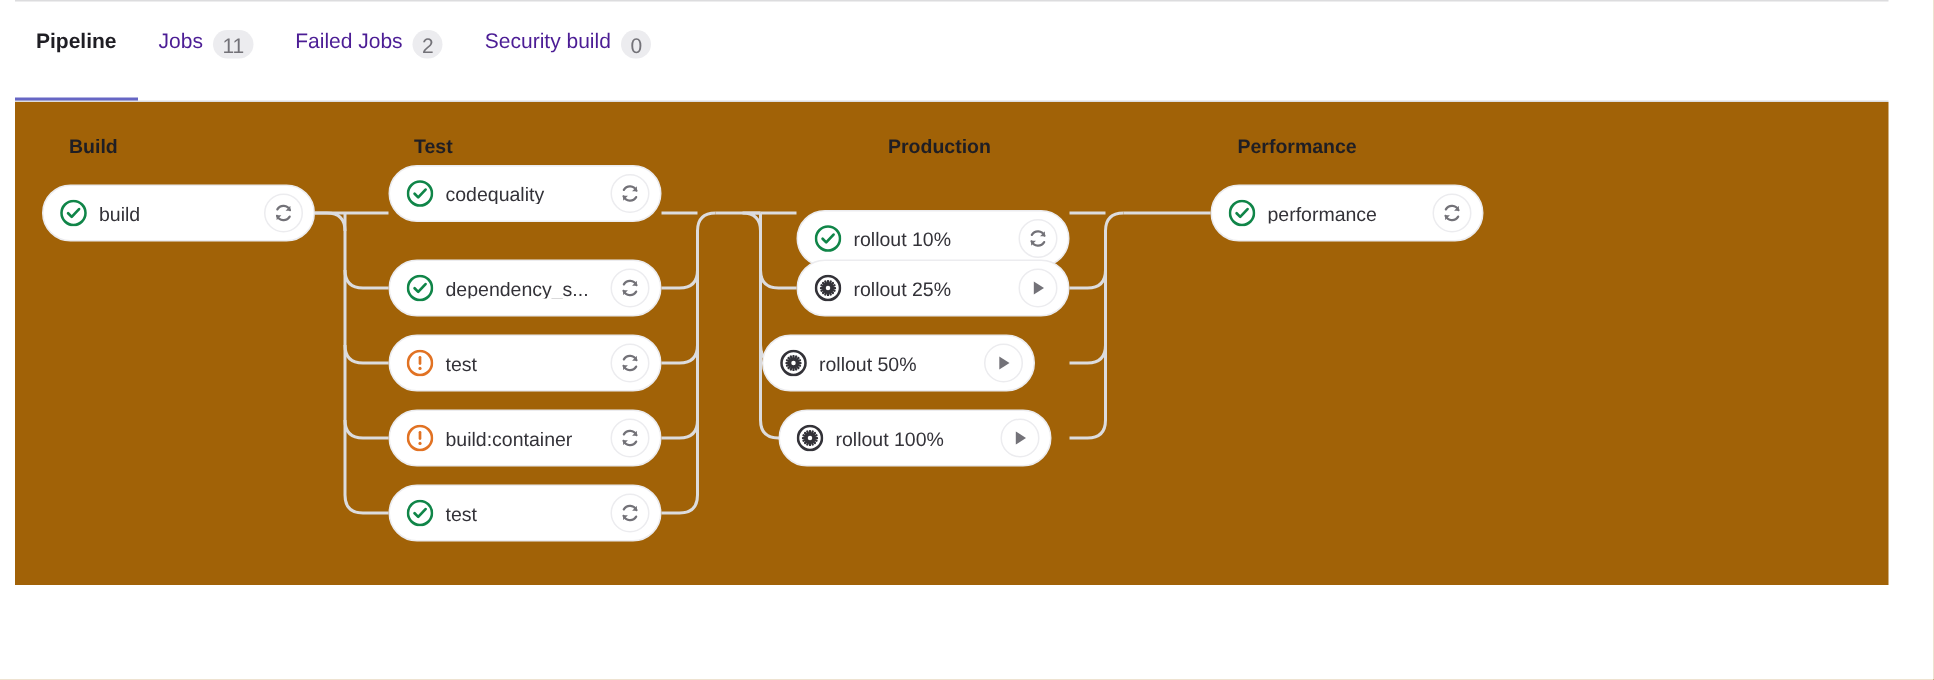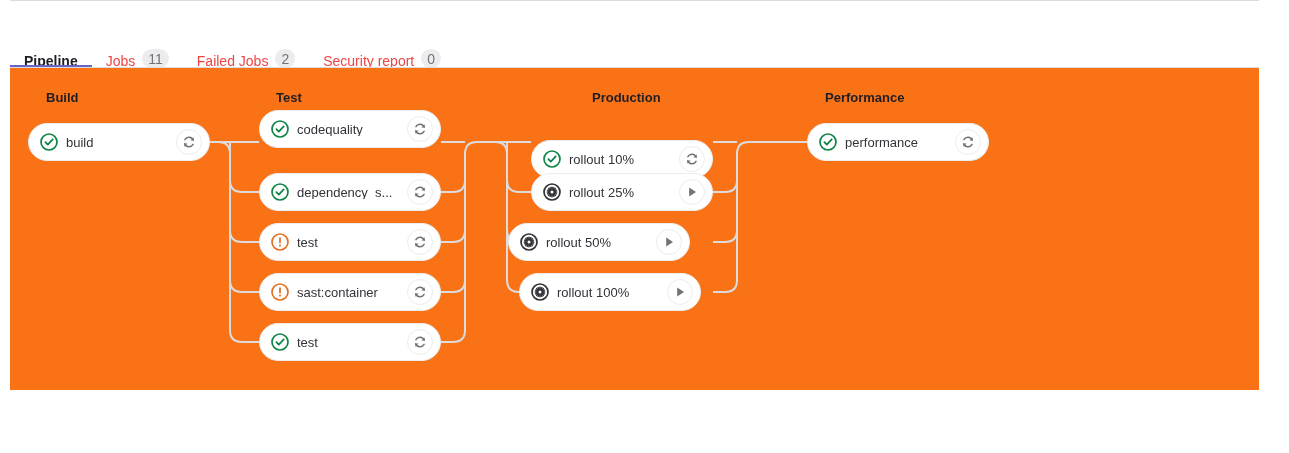--- a/index.html
+++ b/index.html
@@ -47,30 +47,30 @@
     position: absolute;
     left: 10px;
     top: 0px;
     display: flex;
     align-items: center;
     height: 48px;
   }
   .tab {
     position: relative;
     display: flex;
-    align-items: flex-end;
+    align-items: flex-start;
     gap: 7px;
     padding: 0 14px;
     height: 48px;
     box-sizing: border-box;
     cursor: pointer;
   }
   .tab-label {
     font-size: 14px;
-    color: #ef4444;
+    color: #4c1d95;
     line-height: 1;
   }
   .tab.active .tab-label {
     color: #1f1e24;
     font-weight: bold;
   }
   .tab.active .tab-underline {
     position: absolute;
     left: 0;
     right: 0;
@@ -93,21 +93,21 @@
     line-height: 1;
   }
 
   
   .pipeline-panel {
     position: absolute;
     left: 10px;
     top: 68px;
     width: 1249px;
     height: 322px;
-    background: #f97316;
+    background: #a16207;
   }
 
   .stage-header {
     position: absolute;
     font-size: 13px;
     font-weight: bold;
     color: #1f1e24;
     white-space: nowrap;
     line-height: 1;
   }
@@ -183,21 +183,21 @@
         </div>
         <div class="tab">
           <span class="tab-label">Jobs</span>
           <span class="tab-badge">11</span>
         </div>
         <div class="tab">
           <span class="tab-label">Failed Jobs</span>
           <span class="tab-badge">2</span>
         </div>
         <div class="tab">
-          <span class="tab-label">Security report</span>
+          <span class="tab-label">Security build</span>
           <span class="tab-badge">0</span>
         </div>
       </div>
   </div>
   <div class="tabbar-underline"></div>
 
   <div class="pipeline-panel">
 
     <svg class="connectors" id="connectors" viewBox="0 0 1249 322" xmlns="http://www.w3.org/2000/svg">
         <path d="M 200 74 H 249" fill="none" stroke="#dcdcde" stroke-width="2"></path>
@@ -301,21 +301,21 @@
               <path d="M2.4 11.8 L2.4 8.5 L5.6 8.5 Z" fill="#737278"></path>
             </svg>
           </button>
         </div>
         <div class="job-card" style="left: 249px; top: 205px; width: 182px;">
           <svg viewBox="0 0 18 18" class="job-status">
             <circle cx="9" cy="9" r="8" fill="none" stroke="#e17223" stroke-width="1.7"></circle>
             <rect x="8.1" y="4.3" width="1.8" height="6" rx="0.9" fill="#e17223"></rect>
             <circle cx="9" cy="12.6" r="1.05" fill="#e17223"></circle>
           </svg>
-          <span class="job-name">sast:container</span>
+          <span class="job-name">build:container</span>
           <button class="job-action">
             <svg width="14" height="14" viewBox="0 0 14 14">
               <g fill="none" stroke="#737278" stroke-width="1.5" stroke-linecap="round">
                 <path d="M11.3 5.1 A4.7 4.7 0 0 0 2.9 4.6"></path>
                 <path d="M2.7 8.9 A4.7 4.7 0 0 0 11.1 9.4"></path>
               </g>
               <path d="M11.6 2.2 L11.6 5.5 L8.4 5.5 Z" fill="#737278"></path>
               <path d="M2.4 11.8 L2.4 8.5 L5.6 8.5 Z" fill="#737278"></path>
             </svg>
           </button>

